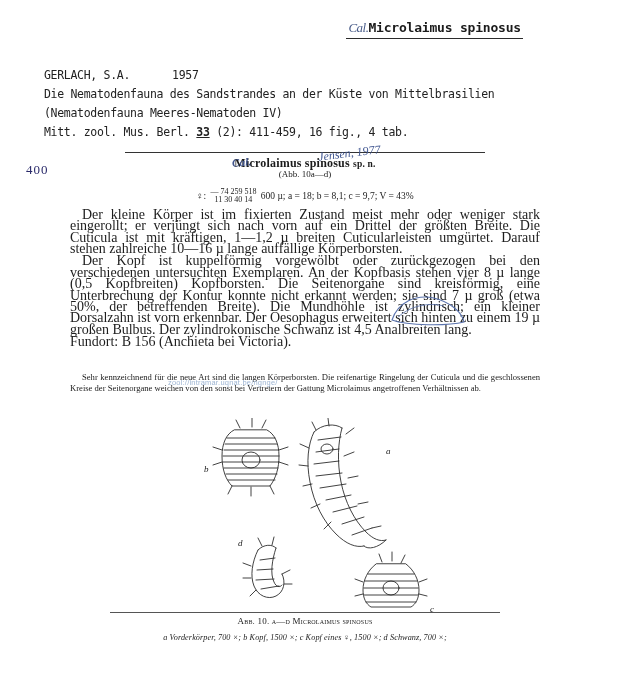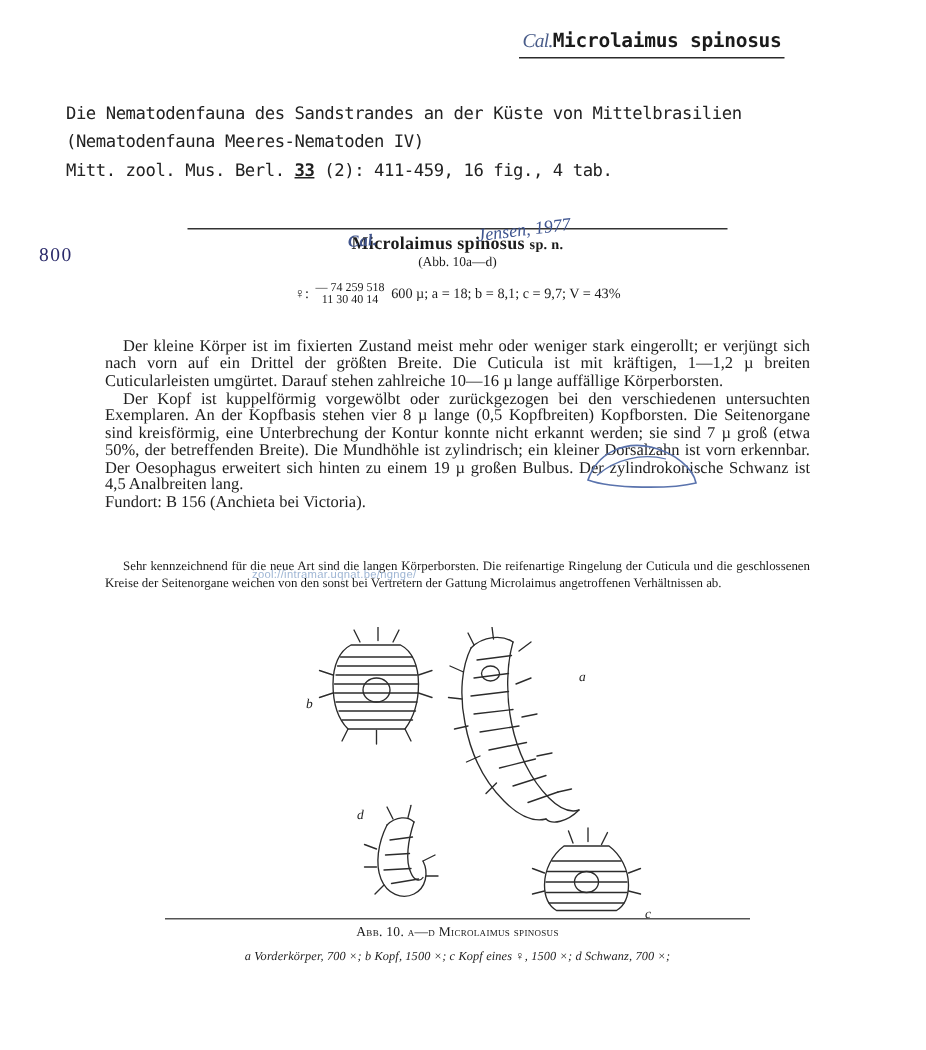--- a/index.html
+++ b/index.html
@@ -142,22 +142,22 @@
     vertical-align: middle;
     text-align: center;
     margin: 0 2px;
     font-size: 8px;
     line-height: 1.05;
   }
   .measure .frac .num { display: block; }
   .measure .frac .den { display: block; }
 
   .body-text {
-    margin-top: 21px;
-    font-size: 11px;
+    margin-top: 4px;
+    font-size: 14px;
     line-height: 11.4px;
     text-align: justify;
     color: #1d1d1d;
   }
   .body-text p { margin: 0 0 1px 0; text-indent: 12px; }
   .body-text p.noindent { text-indent: 0; }
 
   
   .runhead {
     position: absolute;
@@ -237,28 +237,29 @@
 
 <div class="page">
 
   <div class="header-title">
     <span class="hdr-inner">
       <span class="hdr-stamp">Cal.</span><span class="hdr-name">Microlaimus spinosus</span>
     </span>
   </div>
 
   <div class="typed">
+    <div class="line"><span>GERLACH, S.A.</span><span class="gap"></span><span>1957</span></div>
     <div class="line">Die Nematodenfauna des Sandstrandes an der Küste von Mittelbrasilien</div>
     <div class="line">(Nematodenfauna Meeres-Nematoden IV)</div>
     <div class="line"><span>Mitt. zool. Mus. Berl.</span> <span class="u b">33</span> <span>(2): 411-459, 16 fig., 4 tab.</span></div>
   </div>
 
   <div class="article">
 
-    <div class="page-num-left">800</div>
+    <div class="page-num-left">400</div>
 
     <div class="sp-title-row">
       <div class="sp-rule"></div>
       <span class="sp-title">
         <span class="stamp-species">Cal.</span><span>Microlaimus spinosus</span>
         <span class="small">sp. n.</span>
       </span>
       <span class="stamp-overlay">Jensen, 1977</span>
     </div>
 

